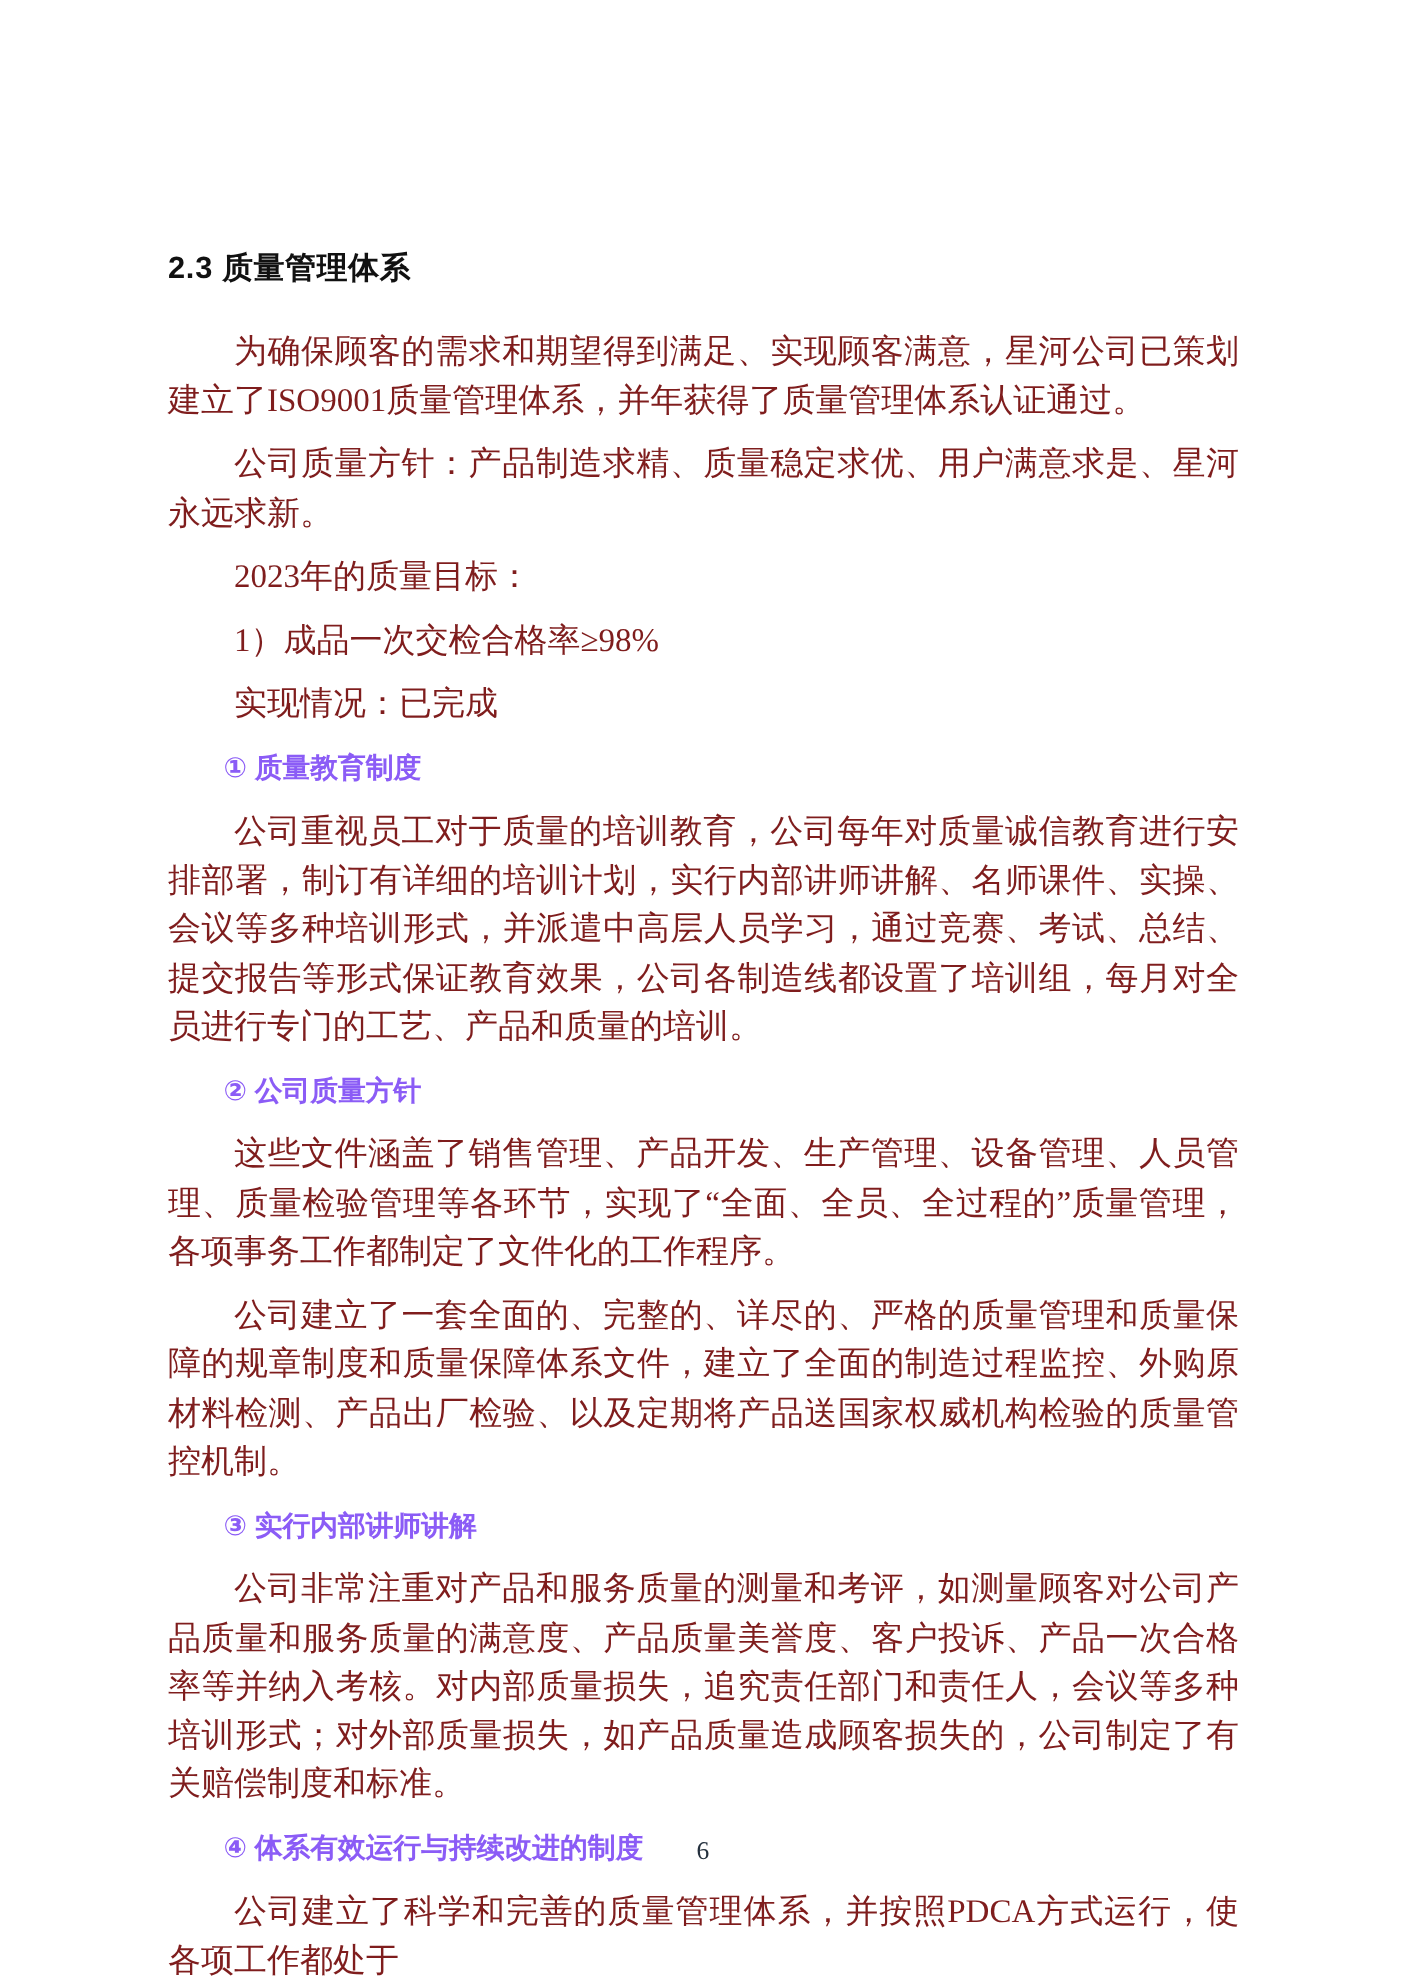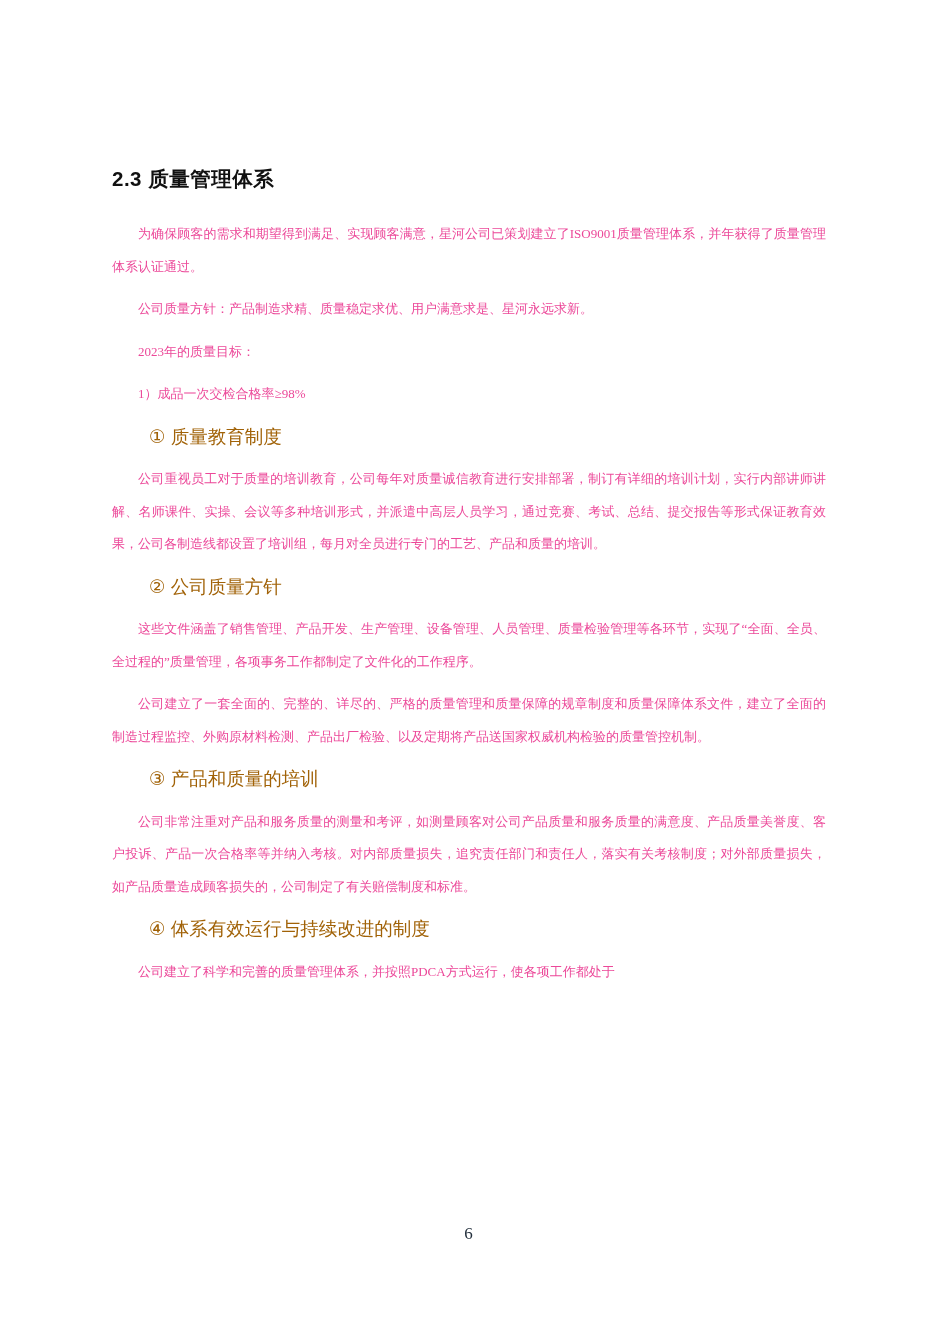--- a/index.html
+++ b/index.html
@@ -24,36 +24,36 @@
   .section-heading {
     font-size: 20.5px;
     font-weight: bold;
     line-height: 33px;
     margin-bottom: 23px;
     font-family: "Liberation Sans", "DejaVu Sans", sans-serif;
     letter-spacing: 0.5px;
     color: #111111;
   }
   .para {
-    font-size: 13px;
+    font-size: 22px;
     line-height: 32.5px;
     margin-bottom: 10px;
     text-align: justify;
     text-indent: 2em;
     word-break: break-all;
-    color: #ec4899;
+    color: #7f1d1d;
   }
   .subheading {
     font-size: 18.5px;
-    font-weight: normal;
+    font-weight: bold;
     line-height: 32.5px;
     margin-bottom: 10px;
     text-indent: 2em;
     font-family: "Liberation Sans", "DejaVu Sans", sans-serif;
-    color: #a16207;
+    color: #8b5cf6;
   }
   .page-number {
     position: absolute;
     left: 0;
     right: 0;
     top: 1224px;
     text-align: center;
     font-size: 17px;
     color: #24303d;
   }
@@ -61,24 +61,25 @@
 </head>
 <body>
 
 <div class="page">
   <div class="content">
     <h2 class="section-heading">2.3 质量管理体系</h2>
     <p class="para">为确保顾客的需求和期望得到满足、实现顾客满意，星河公司已策划建立了ISO9001质量管理体系，并年获得了质量管理体系认证通过。</p>
     <p class="para">公司质量方针：产品制造求精、质量稳定求优、用户满意求是、星河永远求新。</p>
     <p class="para">2023年的质量目标：</p>
     <p class="para">1）成品一次交检合格率≥98%</p>
+    <p class="para">实现情况：已完成</p>
     <h3 class="subheading">① 质量教育制度</h3>
     <p class="para">公司重视员工对于质量的培训教育，公司每年对质量诚信教育进行安排部署，制订有详细的培训计划，实行内部讲师讲解、名师课件、实操、会议等多种培训形式，并派遣中高层人员学习，通过竞赛、考试、总结、提交报告等形式保证教育效果，公司各制造线都设置了培训组，每月对全员进行专门的工艺、产品和质量的培训。</p>
     <h3 class="subheading">② 公司质量方针</h3>
     <p class="para">这些文件涵盖了销售管理、产品开发、生产管理、设备管理、人员管理、质量检验管理等各环节，实现了“全面、全员、全过程的”质量管理，各项事务工作都制定了文件化的工作程序。</p>
     <p class="para">公司建立了一套全面的、完整的、详尽的、严格的质量管理和质量保障的规章制度和质量保障体系文件，建立了全面的制造过程监控、外购原材料检测、产品出厂检验、以及定期将产品送国家权威机构检验的质量管控机制。</p>
-    <h3 class="subheading">③ 产品和质量的培训</h3>
-    <p class="para">公司非常注重对产品和服务质量的测量和考评，如测量顾客对公司产品质量和服务质量的满意度、产品质量美誉度、客户投诉、产品一次合格率等并纳入考核。对内部质量损失，追究责任部门和责任人，落实有关考核制度；对外部质量损失，如产品质量造成顾客损失的，公司制定了有关赔偿制度和标准。</p>
+    <h3 class="subheading">③ 实行内部讲师讲解</h3>
+    <p class="para">公司非常注重对产品和服务质量的测量和考评，如测量顾客对公司产品质量和服务质量的满意度、产品质量美誉度、客户投诉、产品一次合格率等并纳入考核。对内部质量损失，追究责任部门和责任人，会议等多种培训形式；对外部质量损失，如产品质量造成顾客损失的，公司制定了有关赔偿制度和标准。</p>
     <h3 class="subheading">④ 体系有效运行与持续改进的制度</h3>
     <p class="para">公司建立了科学和完善的质量管理体系，并按照PDCA方式运行，使各项工作都处于</p>
   </div>
   <div class="page-number">6</div>
 </div>
 
 </body></html>

